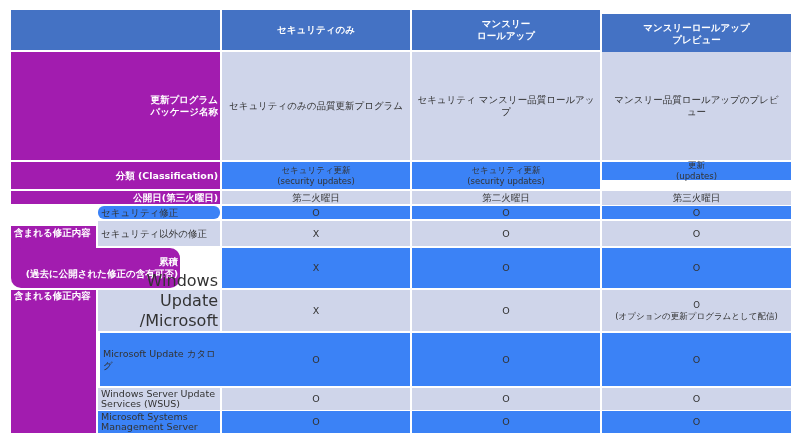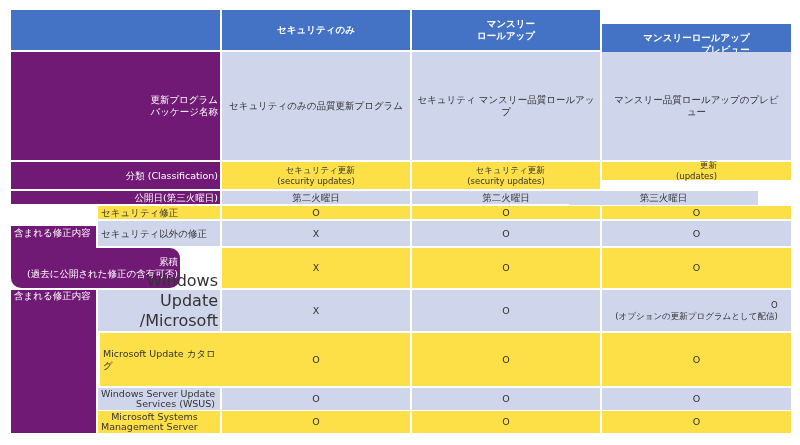--- a/index.html
+++ b/index.html
@@ -3,63 +3,63 @@
 <meta charset="utf-8">
 <style>
   html, body { margin: 0; padding: 0; background: #ffffff; }
   body { width: 800px; height: 445px; position: relative; overflow: hidden;
          font-family: "DejaVu Sans", "Liberation Sans", sans-serif; }
   .tbl { position: absolute; left: 11px; top: 10px; width: 780px; }
   .cell { position: absolute; box-sizing: border-box; display: flex;
           align-items: center; justify-content: center; text-align: center;
           font-size: 9.5px; color: #333; line-height: 1.25; }
   .hdr { background: #4472c4; color: #fff; font-weight: bold; }
-  .lab { background: #701a75; color: #fff; font-weight: normal; }
+  .lab { background: #a21caf; color: #fff; font-weight: bold; }
   .dark { background: #cfd5ea; }
-  .light { background: #fde047; }
+  .light { background: #3b82f6; }
   .sub { justify-content: flex-start; text-align: left; padding-left: 3px; color: #333; }
   .right { justify-content: flex-end; text-align: right; padding-right: 2px; }
   .topleft { align-items: flex-start; justify-content: flex-start; text-align: left; padding: 2px 3px; }
-  .pre { white-space: pre-line; text-align: right; }
+  .pre { white-space: pre-line; }
   .small { font-size: 8.5px; }
 </style>
 </head>
 <body>
 
 <div class="tbl">
 
   <div class="cell hdr" style="left:0;top:0;width:209px;height:40px;"></div>
   <div class="cell hdr" style="left:211px;top:0;width:188px;height:40px;">セキュリティのみ</div>
   <div class="cell hdr pre" style="left:401px;top:0;width:188px;height:40px;">マンスリー
 ロールアップ</div>
-  <div class="cell hdr pre" style="left:591px;top:14px;width:189px;height:40px;">マンスリーロールアップ
+  <div class="cell hdr pre" style="left:591px;top:4px;width:189px;height:40px;">マンスリーロールアップ
 プレビュー</div>
 
   <div class="cell lab right pre" style="left:0;top:42px;width:209px;height:108px;">更新プログラム
 パッケージ名称</div>
   <div class="cell dark" style="left:211px;top:42px;width:188px;height:108px;">セキュリティのみの品質更新プログラム</div>
   <div class="cell dark" style="left:401px;top:42px;width:188px;height:108px;padding:4px 4px;">セキュリティ マンスリー品質ロールアップ</div>
   <div class="cell dark" style="left:591px;top:42px;width:189px;height:108px;padding:0 10px;">マンスリー品質ロールアップのプレビュー</div>
 
   <div class="cell lab right" style="left:0;top:152px;width:209px;height:27px;">分類 (Classification)</div>
   <div class="cell light pre small" style="left:211px;top:152px;width:188px;height:27px;">セキュリティ更新
 (security updates)</div>
   <div class="cell light pre small" style="left:401px;top:152px;width:188px;height:27px;">セキュリティ更新
 (security updates)</div>
   <div class="cell light pre small" style="left:591px;top:152px;width:189px;height:18px;">更新
 (updates)</div>
 
   <div class="cell lab right" style="left:0;top:181px;width:209px;height:13px;">公開日(第三火曜日)</div>
   <div class="cell dark" style="left:211px;top:181px;width:188px;height:13px;">第二火曜日</div>
   <div class="cell dark" style="left:401px;top:181px;width:188px;height:13px;">第二火曜日</div>
-  <div class="cell dark" style="left:558px;top:181px;width:189px;height:14px;">第三火曜日</div>
+  <div class="cell dark" style="left:591px;top:181px;width:189px;height:14px;">第三火曜日</div>
 
   <div class="cell lab topleft" style="left:0;top:196px;width:85px;height:40px;padding-top:1px;margin-top:20px;">含まれる修正内容</div>
 
-  <div class="cell light sub" style="left:87px;top:196px;width:122px;height:13px;">セキュリティ修正</div>
+  <div class="cell light sub" style="left:87px;top:196px;width:122px;height:13px;border-radius:6px;">セキュリティ修正</div>
   <div class="cell light" style="left:211px;top:196px;width:188px;height:13px;">O</div>
   <div class="cell light" style="left:401px;top:196px;width:188px;height:13px;">O</div>
   <div class="cell light" style="left:591px;top:196px;width:189px;height:13px;">O</div>
 
   <div class="cell dark sub" style="left:87px;top:211px;width:122px;height:25px;">セキュリティ以外の修正</div>
   <div class="cell dark" style="left:211px;top:211px;width:188px;height:25px;">X</div>
   <div class="cell dark" style="left:401px;top:211px;width:188px;height:25px;">O</div>
   <div class="cell dark" style="left:591px;top:211px;width:189px;height:25px;">O</div>
 
   <div class="cell lab right pre" style="left:0;top:238px;width:169px;height:40px;border-radius:10px;">累積

